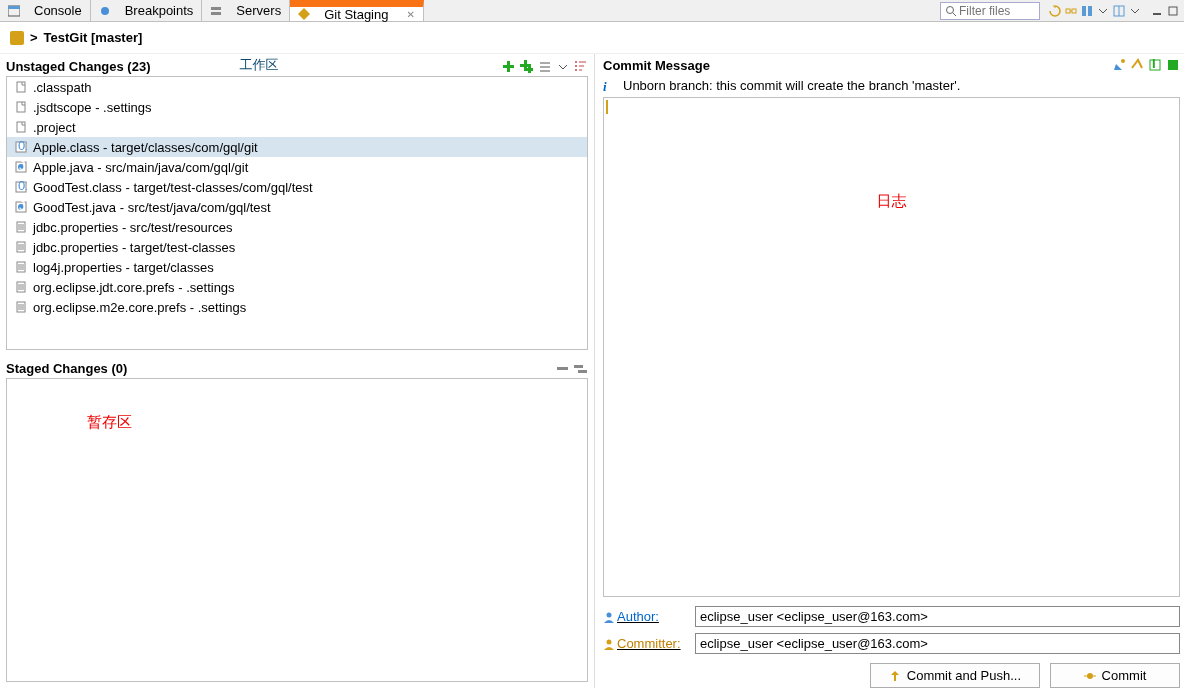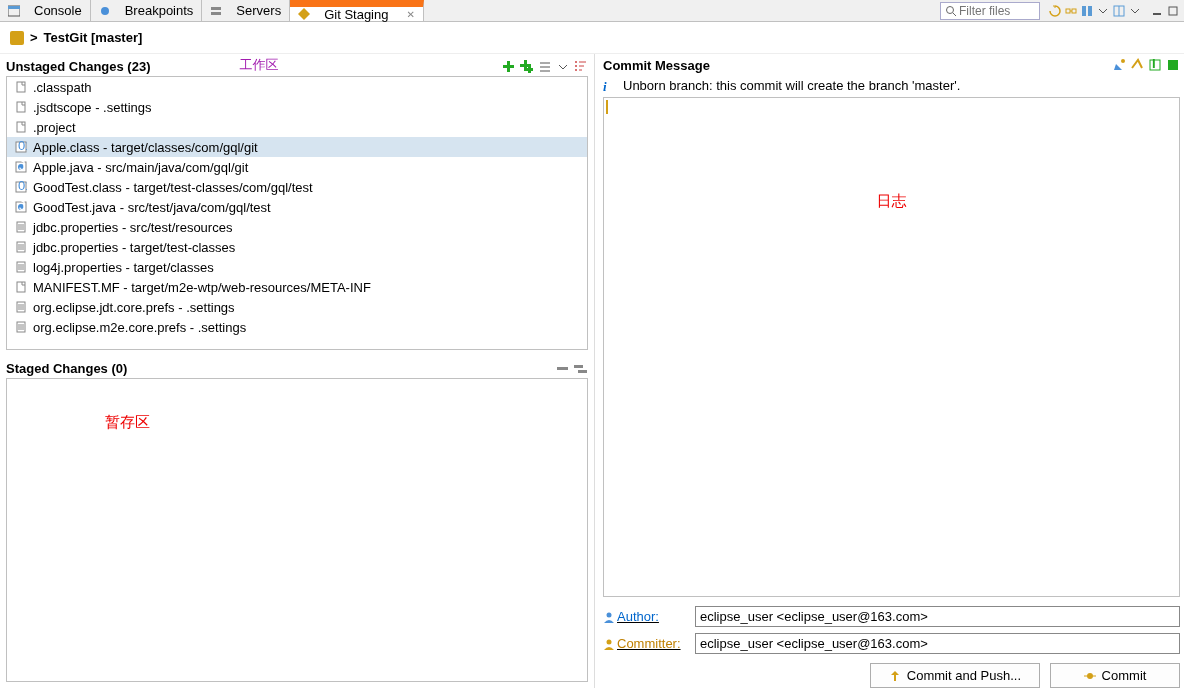--- a/index.html
+++ b/index.html
@@ -23,34 +23,34 @@
 .bc-icon { width: 14px; height: 14px; background: #d4a017; border-radius: 2px; }
 
 
 .main-split { display: flex; height: 634px; }
 .left-col { width: 595px; display: flex; flex-direction: column; border-right: 1px solid #ddd; }
 .right-col { flex: 1; display: flex; flex-direction: column; padding: 0 4px 0 8px; }
 
 
 .section-header { display: flex; align-items: flex-end; padding: 2px 6px; font-weight: bold; height: 22px; }
 .section-header .title { flex: 1; }
-.section-header .annot { color: #a21caf; font-weight: normal; margin-left: 10px; font-family: "Microsoft YaHei", sans-serif; }
+.section-header .annot { color: #0c4a6e; font-weight: normal; margin-left: 10px; font-family: "Microsoft YaHei", sans-serif; }
 .section-header .icons { display: flex; gap: 4px; }
 .hdr-ico { width: 14px; height: 14px; cursor: pointer; }
 
 
 .file-list-wrap { border: 1px solid #c0c0c0; margin: 0 6px; height: 274px; display: flex; flex-direction: column; }
 .file-list { flex: 1; overflow-y: scroll; overflow-x: scroll; background: #fff; }
 .file-row { display: flex; align-items: center; gap: 6px; padding: 1px 8px; white-space: nowrap; cursor: pointer; height: 20px; }
 .file-row.selected { background: #d6e4f0; }
 .file-ico { width: 12px; height: 12px; flex-shrink: 0; }
 
 
 .staged-wrap { border: 1px solid #c0c0c0; margin: 0 6px 6px 6px; flex: 1; background: #fff; position: relative; }
-.staged-annot { color: #e00; position: absolute; left: 98px; top: 34px; font-family: "Microsoft YaHei", sans-serif; font-size: 15px; }
+.staged-annot { color: #e00; position: absolute; left: 80px; top: 34px; font-family: "Microsoft YaHei", sans-serif; font-size: 15px; }
 
 
 .commit-header { display: flex; align-items: center; padding: 2px 0; font-weight: bold; height: 22px; }
 .commit-header .title { flex: 1; }
 .commit-info { display: flex; align-items: center; gap: 6px; padding: 2px 0; }
 .info-ico { width: 14px; height: 14px; color: #0066cc; font-weight: bold; font-style: italic; font-family: Georgia, serif; }
 .commit-textarea-wrap { border: 1px solid #c0c0c0; flex: 1; margin: 2px 0 6px 0; background: #fff; position: relative; }
 .commit-textarea { width: 100%; height: 100%; border: none; outline: none; resize: none; padding: 2px; font-size: 13px; }
 .cursor-mark { position: absolute; left: 2px; top: 2px; width: 1px; height: 14px; border-left: 2px solid #d4a017; }
 .log-annot { color: #e00; position: absolute; left: 50%; top: 94px; transform: translateX(-50%); font-family: "Microsoft YaHei", sans-serif; font-size: 15px; pointer-events: none; }
@@ -325,29 +325,20 @@
                 <line x1="3" y1="6" x2="9" y2="6" stroke="#888"></line>
                 <line x1="3" y1="8" x2="9" y2="8" stroke="#888"></line>
               </svg>
             </span>
             <span>log4j.properties - target/classes</span>
           </div>
           <div class="file-row">
             <span class="file-ico">
               <svg viewBox="0 0 12 12">
                 <rect x="2" y="1" width="8" height="10" fill="#fff" stroke="#888"></rect>
-                <path d="M7 1 L7 4 L10 4" fill="none" stroke="#888"></path>
-              </svg>
-            </span>
-            <span>MANIFEST.MF - target/m2e-wtp/web-resources/META-INF</span>
-          </div>
-          <div class="file-row">
-            <span class="file-ico">
-              <svg viewBox="0 0 12 12">
-                <rect x="2" y="1" width="8" height="10" fill="#fff" stroke="#888"></rect>
                 <line x1="3" y1="4" x2="9" y2="4" stroke="#888"></line>
                 <line x1="3" y1="6" x2="9" y2="6" stroke="#888"></line>
                 <line x1="3" y1="8" x2="9" y2="8" stroke="#888"></line>
               </svg>
             </span>
             <span>org.eclipse.jdt.core.prefs - .settings</span>
           </div>
           <div class="file-row">
             <span class="file-ico">
               <svg viewBox="0 0 12 12">

